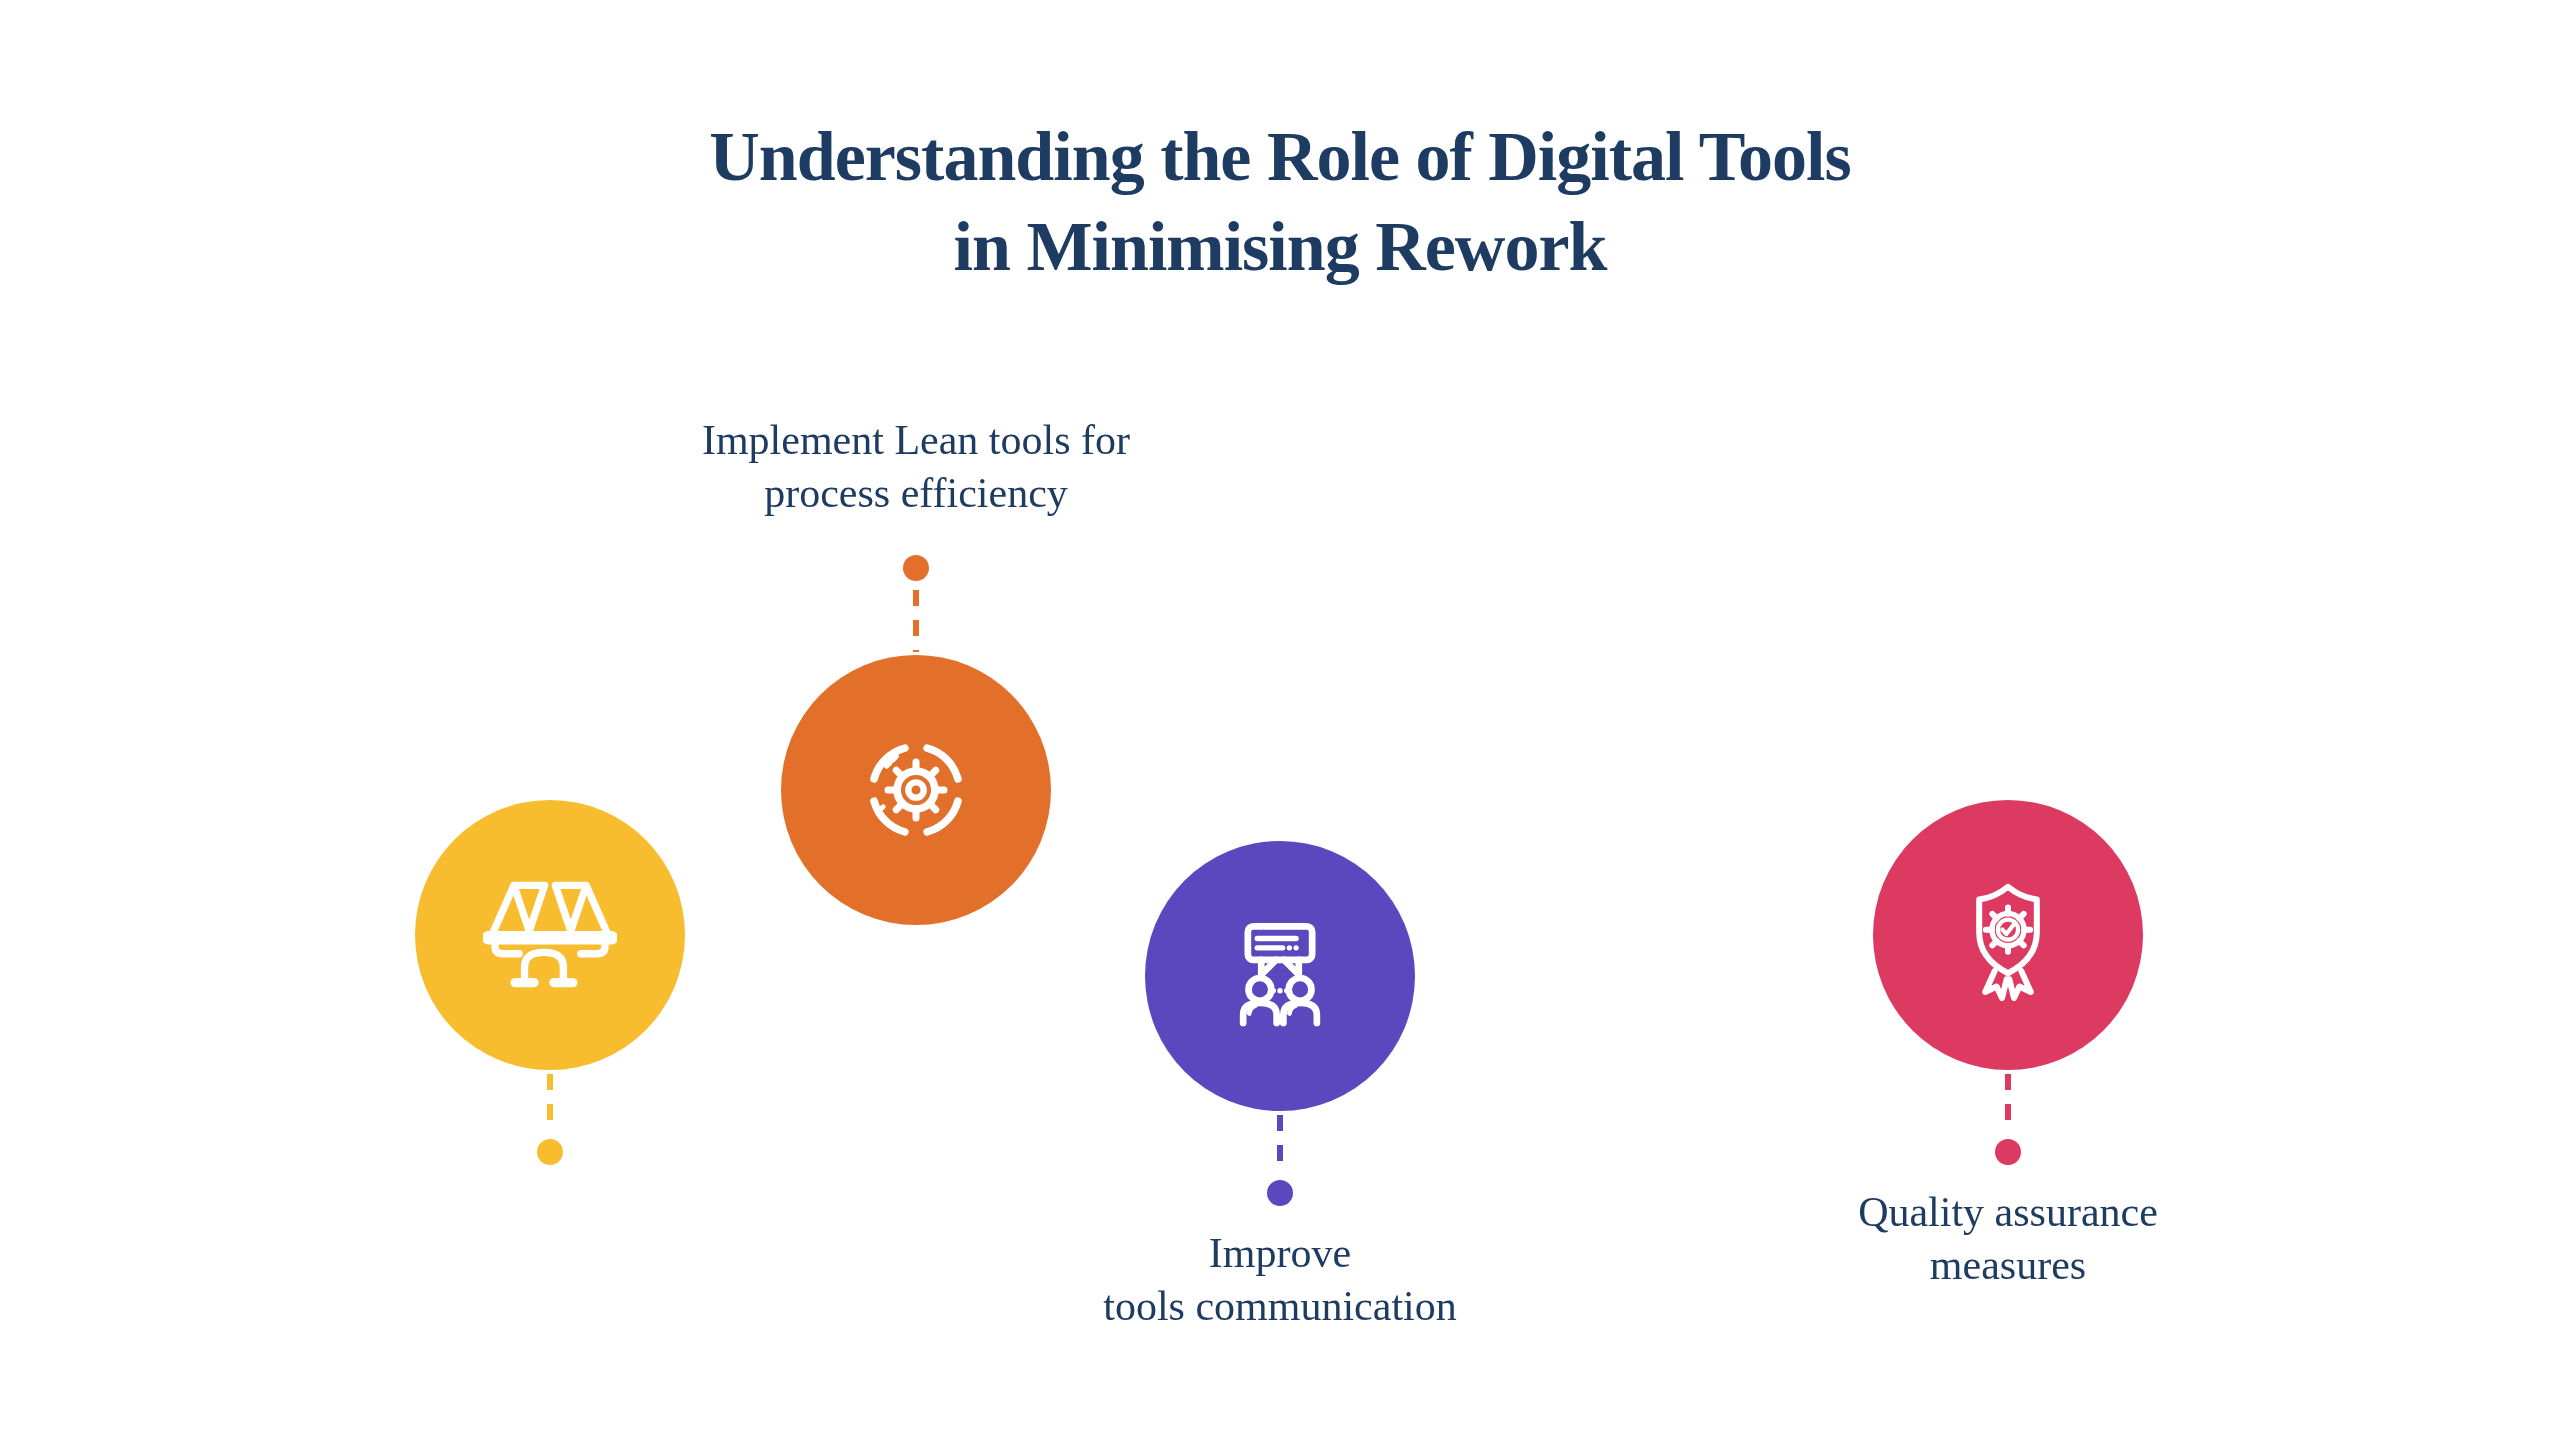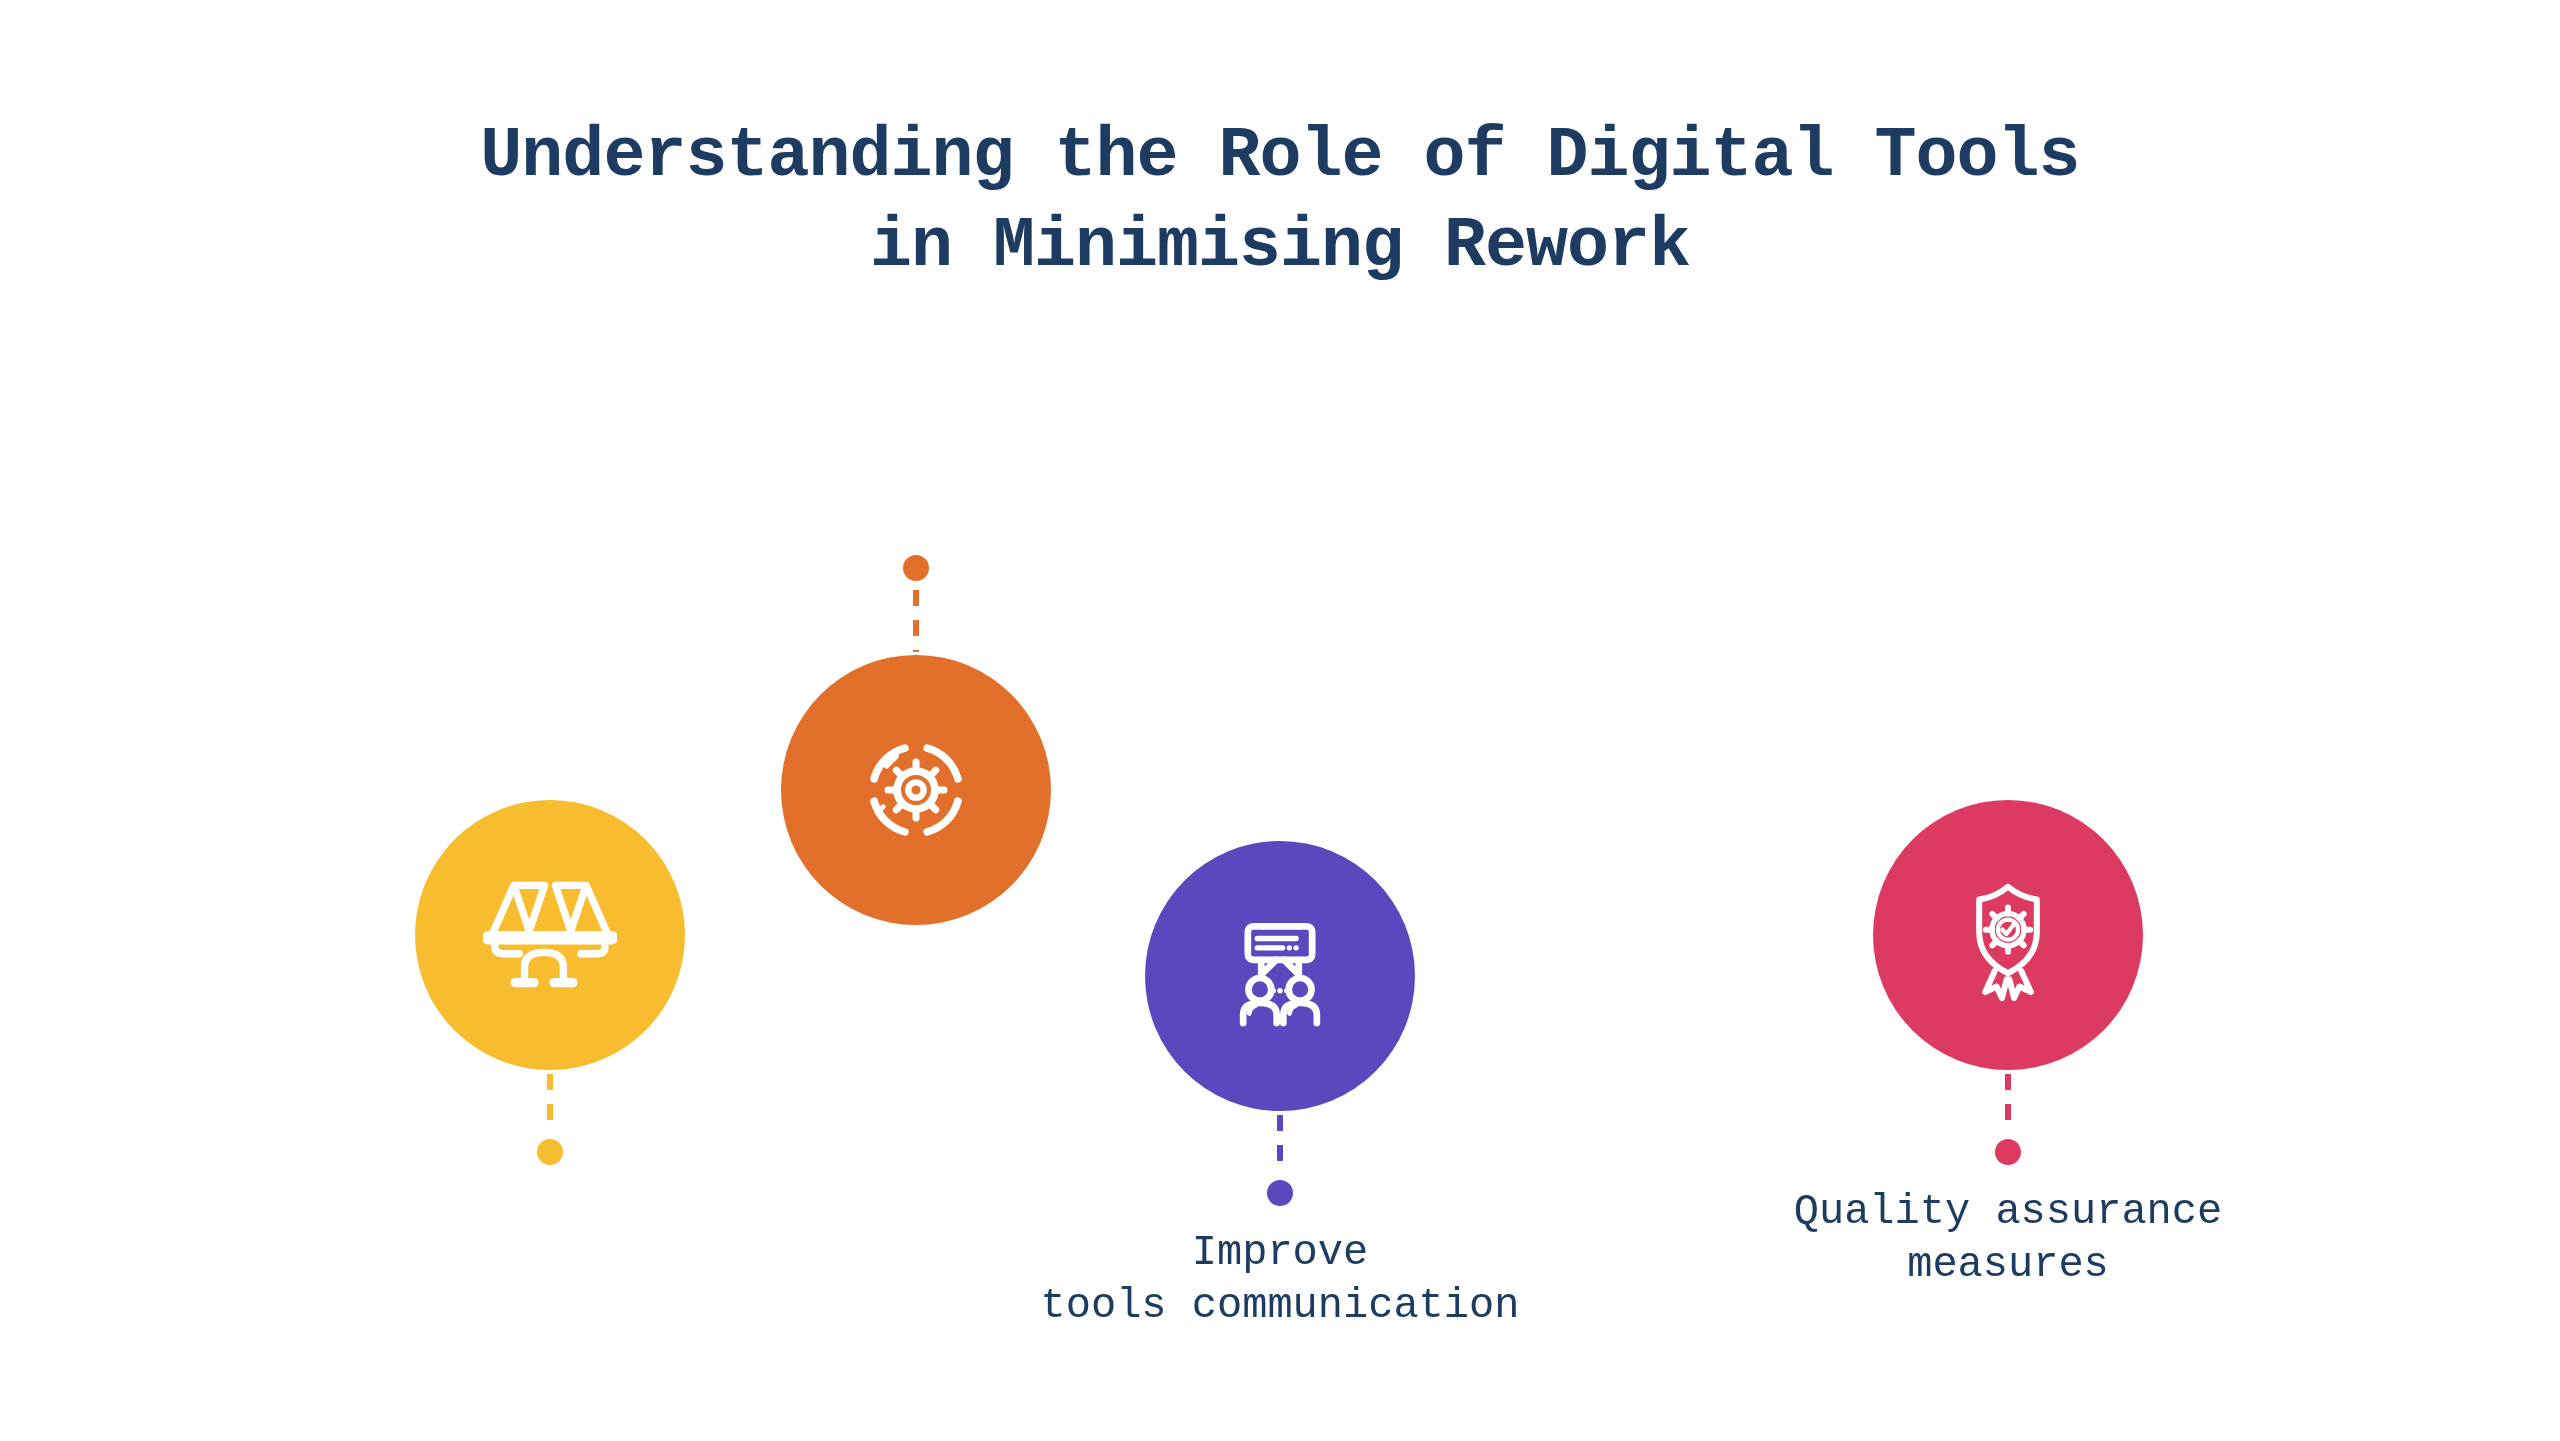--- a/index.html
+++ b/index.html
@@ -1,21 +1,21 @@
 <!DOCTYPE html>
 <html><head>
 <meta charset="utf-8">
 <style>
   html,body{margin:0;padding:0;background:#ffffff;}
   .canvas{
     position:relative;
     width:2560px;height:1441px;
     background:#ffffff;
     overflow:hidden;
-    font-family:Liberation Mono, monospace;
+    font-family:Liberation Serif, serif;
   }
   .title{
     position:absolute;
     top:112px;left:0;width:100%;
     text-align:center;
     font-size:70px;
     font-weight:700;
     line-height:90px;
     letter-spacing:-1px;
     color:var(--text,#1E3C61);
@@ -102,20 +102,24 @@
         <path d="M31,85 V74 Q31,63 45.5,63 Q60,63 60,74 V85"></path>
         <path d="M24,85.5 H38" stroke-width="7"></path>
         <path d="M53,85.5 H67" stroke-width="7"></path>
       </svg>
     </div>
     <div class="dash"></div>
     <div class="dot"></div>
   </div>
 
   <div class="item top col-2" style="--c: #E2702A;">
+    <div class="label">
+      <div>Implement Lean tools for</div>
+      <div>process efficiency</div>
+    </div>
     <div class="dot"></div>
     <div class="dash"></div>
     <div class="circle">
       <svg class="icon" width="140" height="140" viewBox="0 0 100 100" stroke-width="5.5">
         <circle cx="50" cy="50" r="13.5"></circle>
         <circle cx="50" cy="50" r="5.5" stroke-width="4.5"></circle>
         <path d="M63.5,50 L70,50 M59.5,59.5 L64.1,64.1 M50,63.5 L50,70 M40.5,59.5 L35.9,64.1 M36.5,50 L30,50 M40.5,40.5 L35.9,35.9 M50,36.5 L50,30 M59.5,40.5 L64.1,35.9" stroke-width="5"></path>
         <path d="M58,20.1 A31,31 0 0 1 79.9,42"></path>
         <path d="M79.9,58 A31,31 0 0 1 58,79.9"></path>
         <path d="M42,79.9 A31,31 0 0 1 20.1,58"></path>

